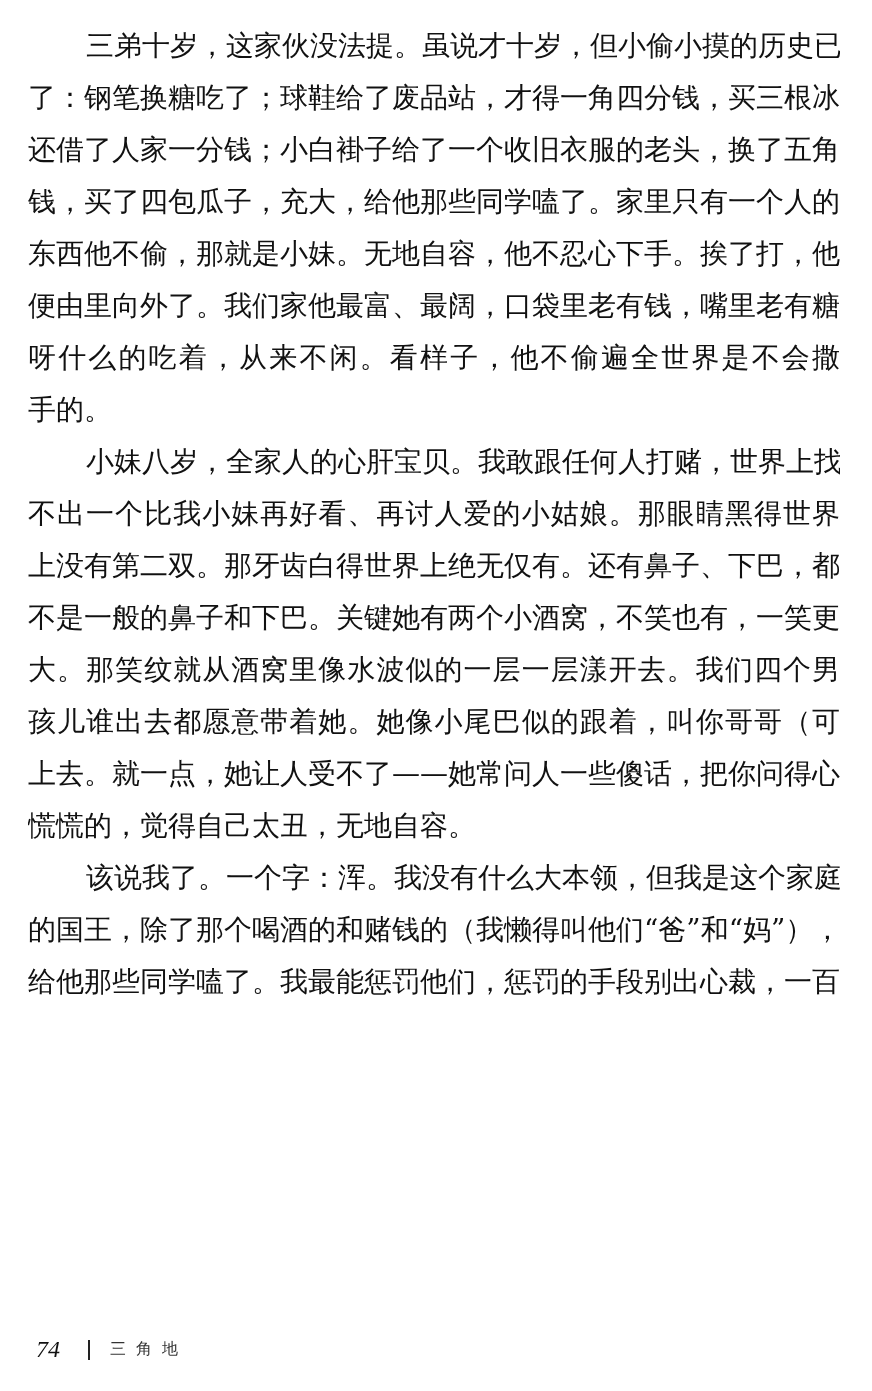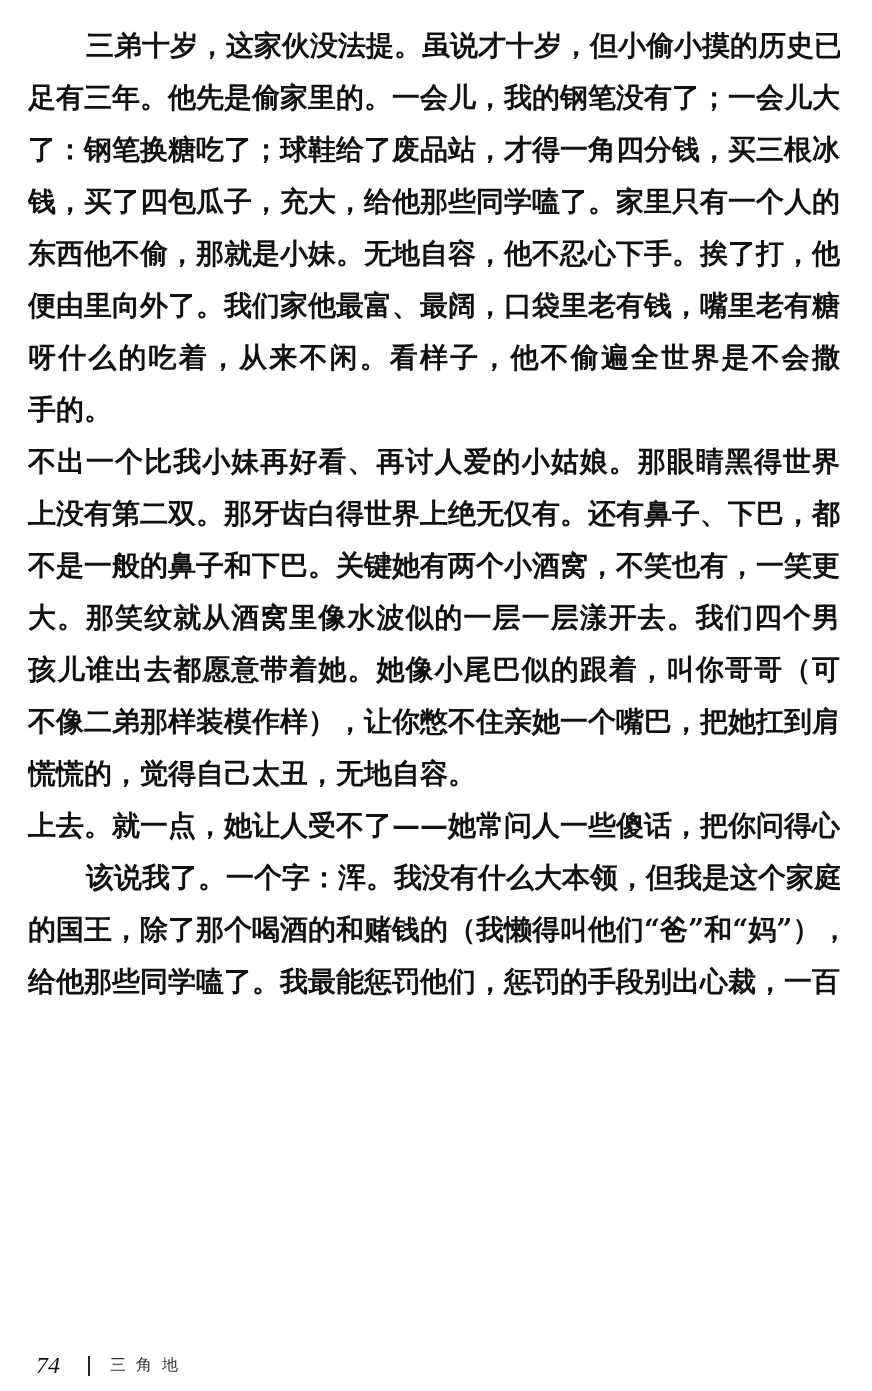--- a/index.html
+++ b/index.html
@@ -5,52 +5,51 @@
   html, body { margin: 0; padding: 0; background: #ffffff; }
   body { width: 872px; height: 1391px; position: relative; overflow: hidden; }
   .page { position: absolute; left: 28px; top: 24px; width: 812px; }
   .line {
     height: 52px; line-height: 44px;
     font-family: "DejaVu Serif", "Liberation Serif", serif;
     font-size: 28px; color: #111111;
     white-space: nowrap; overflow: hidden;
     text-align: justify; text-align-last: justify;
     letter-spacing: 0px;
-    font-weight: bold;
   }
   .line.indent { padding-left: 58px; }
   .line.last { text-align-last: left; }
-  .footer { position: absolute; left: 36px; top: 1336px; display: flex; align-items: center; font-family: "Liberation Serif", serif; color: #111; margin-top: 16px; }
+  .footer { position: absolute; left: 36px; top: 1336px; display: flex; align-items: center; font-family: "Liberation Serif", serif; color: #111; }
   .pageno { font-style: italic; font-size: 24px; width: 52px; }
   .sep { width: 2px; height: 20px; background: #222; margin-right: 20px; }
   .section { font-size: 16px; letter-spacing: 10px; color: #333; font-family: "DejaVu Sans", sans-serif; }
 </style>
 </head>
 <body>
 
 <div class="page">
   <div>
     <div class="line indent">三弟十岁，这家伙没法提。虽说才十岁，但小偷小摸的历史已</div>
-    <div class="line">足有三年。他先是偷家里的。一会儿，我的钢笔没有了；一会儿大</div>
     <div class="line">了：钢笔换糖吃了；球鞋给了废品站，才得一角四分钱，买三根冰棍</div>
+    <div class="line">还借了人家一分钱；小白褂子给了一个收旧衣服的老头，换了五角</div>
     <div class="line">钱，买了四包瓜子，充大，给他那些同学嗑了。家里只有一个人的</div>
     <div class="line">东西他不偷，那就是小妹。无地自容，他不忍心下手。挨了打，他</div>
     <div class="line">便由里向外了。我们家他最富、最阔，口袋里老有钱，嘴里老有糖</div>
     <div class="line">呀什么的吃着，从来不闲。看样子，他不偷遍全世界是不会撒</div>
     <div class="line last">手的。</div>
   </div>
   <div>
+    <div class="line indent">小妹八岁，全家人的心肝宝贝。我敢跟任何人打赌，世界上找</div>
     <div class="line">不出一个比我小妹再好看、再讨人爱的小姑娘。那眼睛黑得世界</div>
     <div class="line">上没有第二双。那牙齿白得世界上绝无仅有。还有鼻子、下巴，都</div>
     <div class="line">不是一般的鼻子和下巴。关键她有两个小酒窝，不笑也有，一笑更</div>
     <div class="line">大。那笑纹就从酒窝里像水波似的一层一层漾开去。我们四个男</div>
     <div class="line">孩儿谁出去都愿意带着她。她像小尾巴似的跟着，叫你哥哥（可</div>
-    <div class="line">不像二弟那样装模作样），让你憋不住亲她一个嘴巴，把她扛到肩</div>
+    <div class="line">上去。就一点，她让人受不了——她常问人一些傻话，把你问得心</div>
     <div class="line last">慌慌的，觉得自己太丑，无地自容。</div>
-    <div class="line">上去。就一点，她让人受不了——她常问人一些傻话，把你问得心</div>
   </div>
   <div>
     <div class="line indent">该说我了。一个字：浑。我没有什么大本领，但我是这个家庭</div>
     <div class="line">的国王，除了那个喝酒的和赌钱的（我懒得叫他们“爸”和“妈”），</div>
     <div class="line">给他那些同学嗑了。我最能惩罚他们，惩罚的手段别出心裁，一百</div>
   </div>
 </div>
 
 <div class="footer">
   <span class="pageno">74</span>

